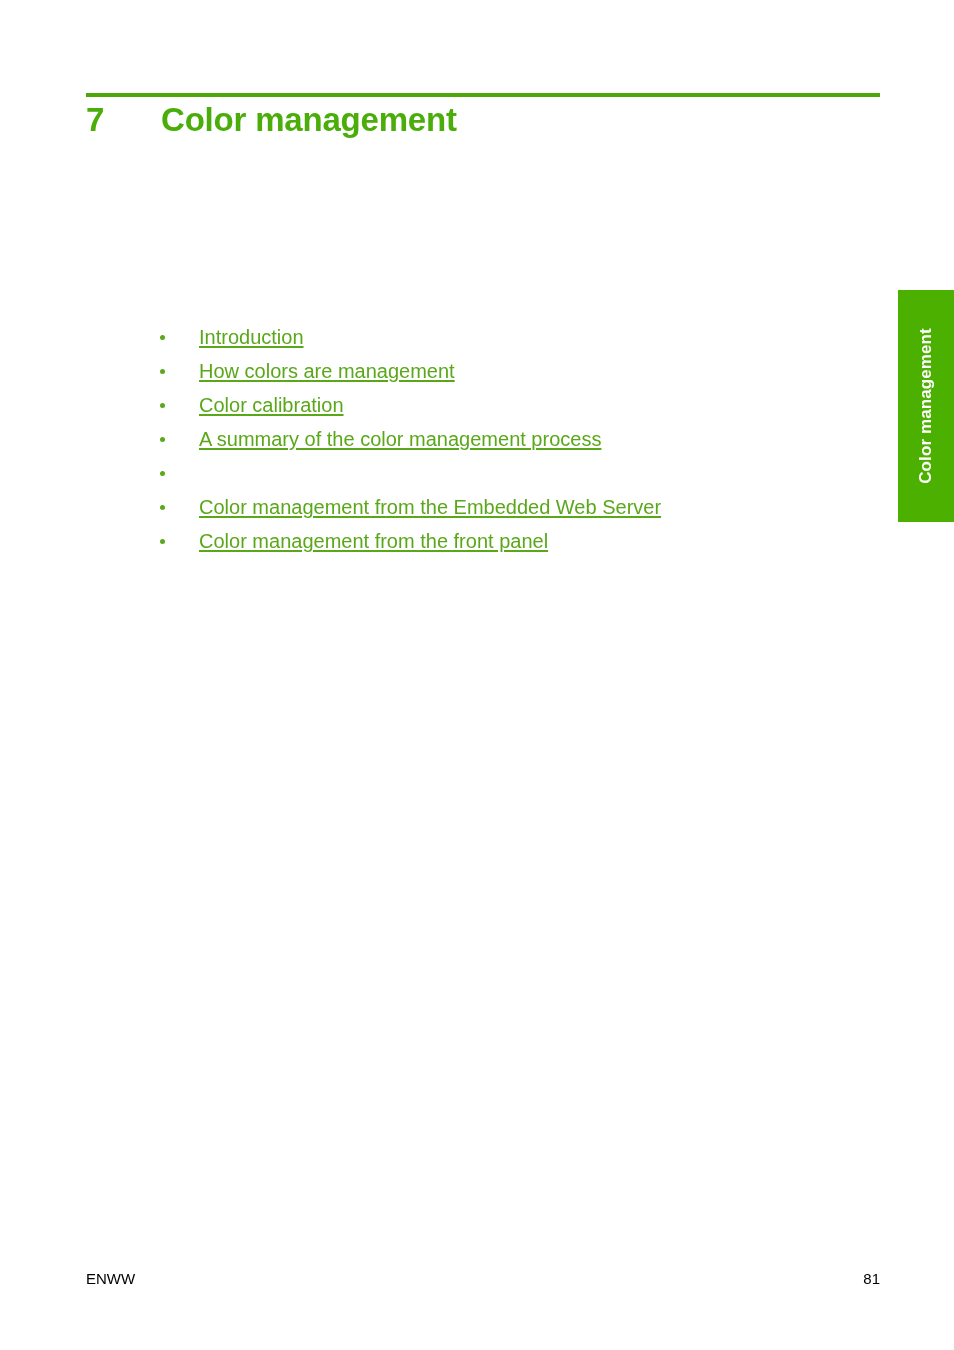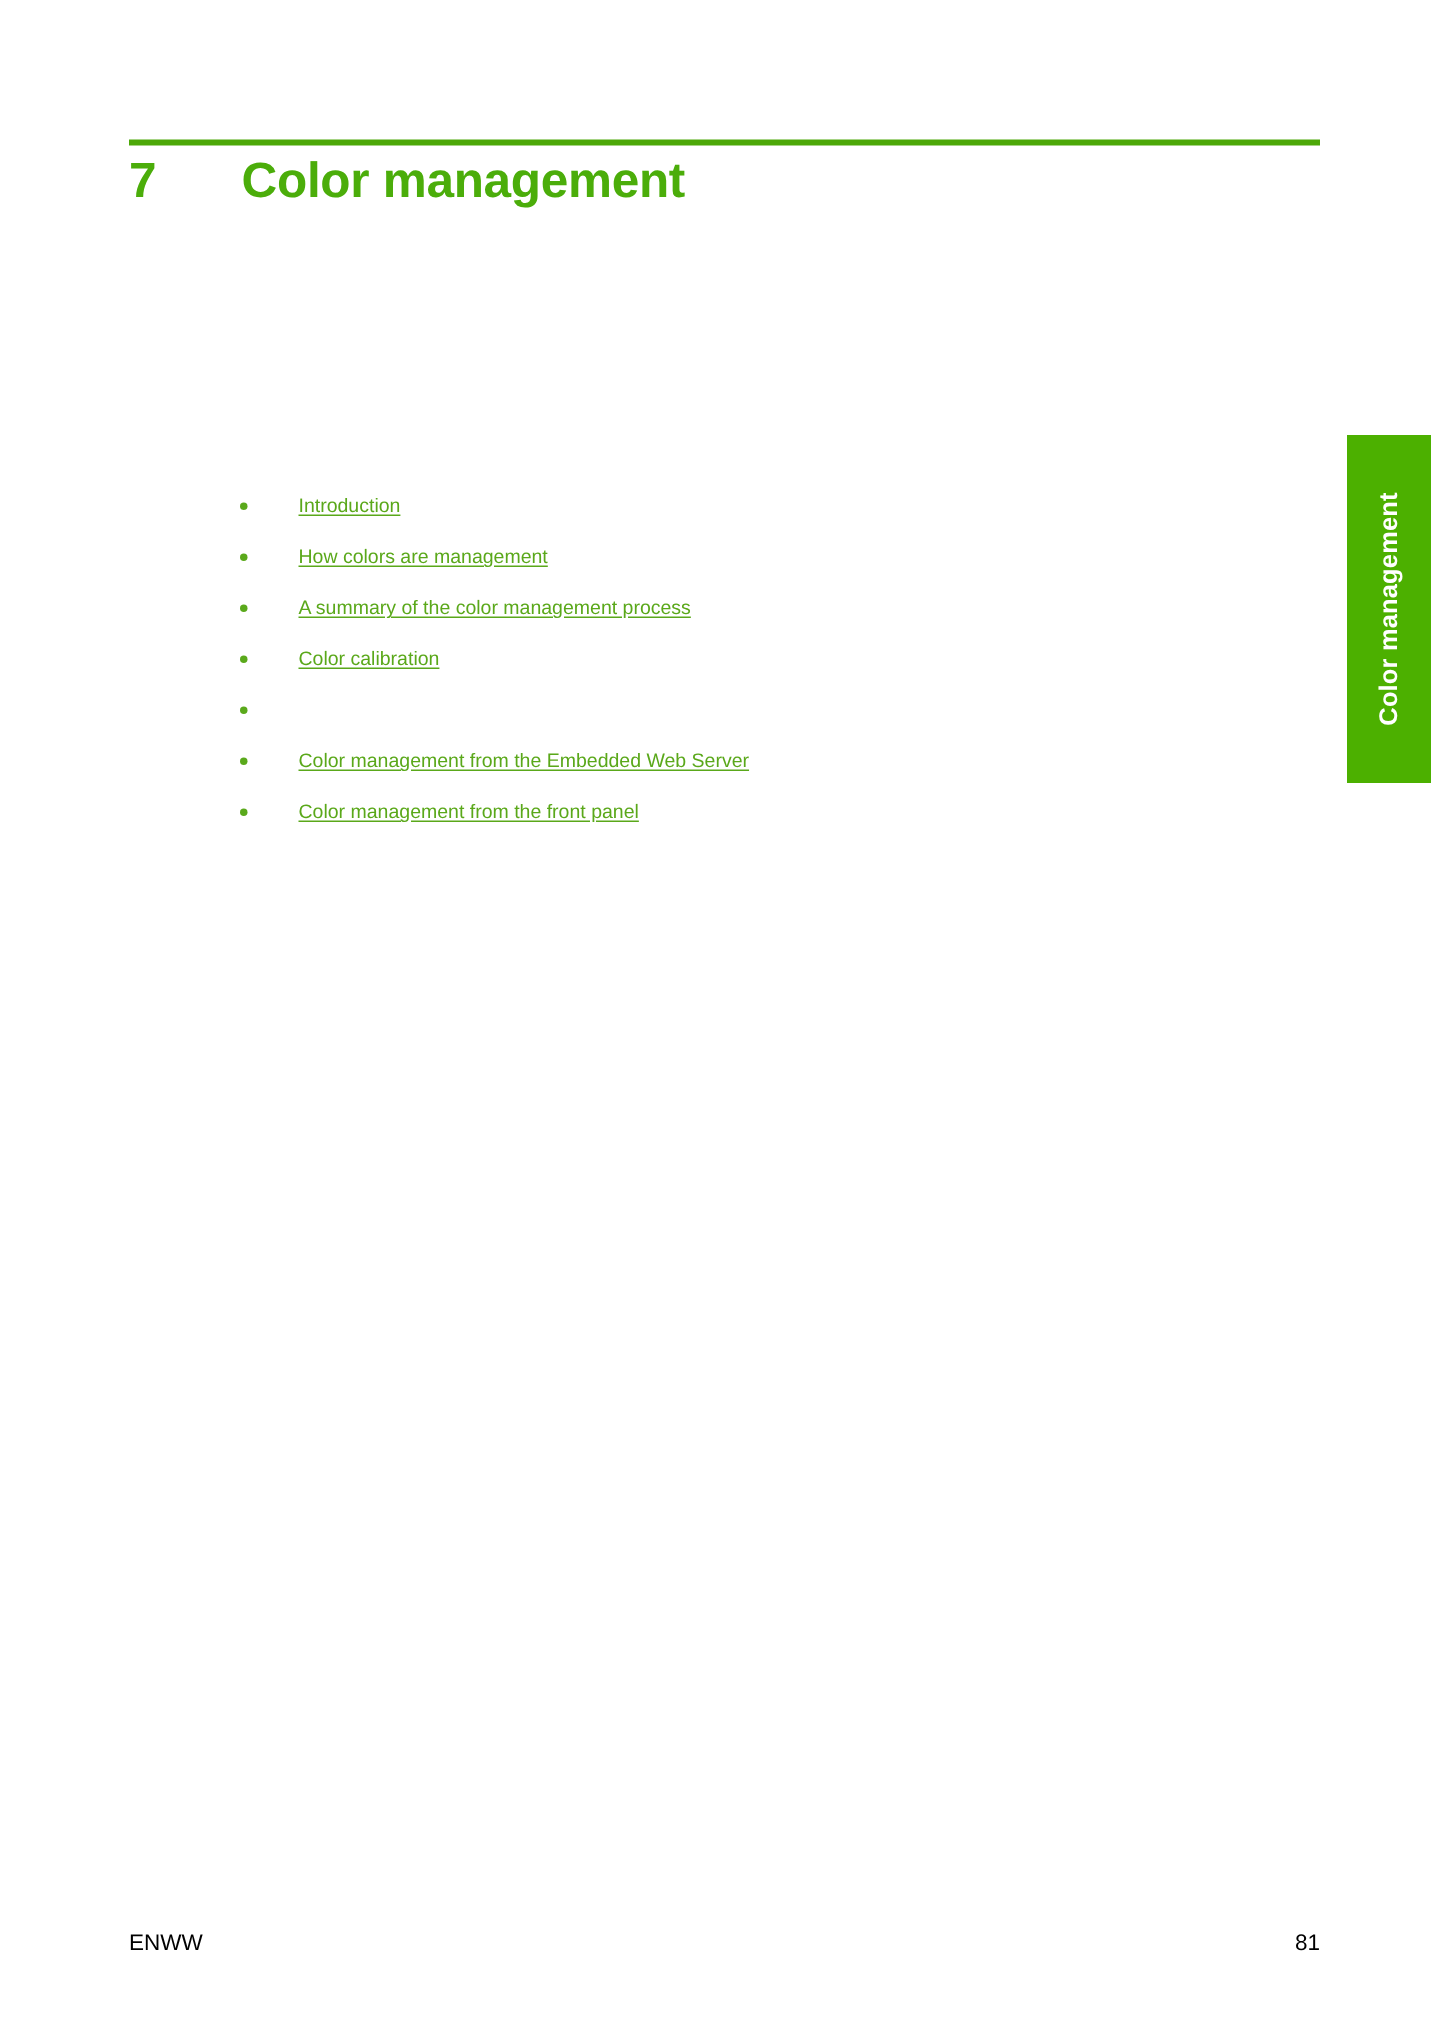--- a/index.html
+++ b/index.html
@@ -78,21 +78,21 @@
     left: 1px;
     top: 15px;
     width: 5px;
     height: 5px;
     border-radius: 50%;
     background: #5aa91b;
   }
 
   .toc-link {
     color: #5aa81a;
-    font-size: 13px;
+    font-size: 20px;
     line-height: 20px;
     text-decoration: underline;
     text-underline-offset: 2px;
     white-space: nowrap;
     cursor: pointer;
   }
 
   
   .side-tab {
     position: absolute;
@@ -123,21 +123,21 @@
     top: 1269px;
     width: 794px;
     display: flex;
     justify-content: space-between;
     align-items: baseline;
     color: #000000;
     font-size: 15px;
     line-height: 20px;
   }
 
-  .footer-left { text-align: left; margin-top: 17px; }
+  .footer-left { text-align: left; }
   .footer-right { text-align: right; }
 </style>
 </head>
 <body>
 
 <div class="page">
 
   <div class="chapter-rule"></div>
 
   <div class="chapter-heading">
@@ -149,25 +149,25 @@
     <li class="toc-item">
       <span class="toc-bullet"></span>
       <a class="toc-link">Introduction</a>
     </li>
     <li class="toc-item">
       <span class="toc-bullet"></span>
       <a class="toc-link">How colors are management</a>
     </li>
     <li class="toc-item">
       <span class="toc-bullet"></span>
-      <a class="toc-link">A summary of the color management process</a>
+      <a class="toc-link">Color calibration</a>
     </li>
     <li class="toc-item">
       <span class="toc-bullet"></span>
-      <a class="toc-link">Color calibration</a>
+      <a class="toc-link">A summary of the color management process</a>
     </li>
     <li class="toc-item">
       <span class="toc-bullet"></span>
     </li>
     <li class="toc-item">
       <span class="toc-bullet"></span>
       <a class="toc-link">Color management from the Embedded Web Server</a>
     </li>
     <li class="toc-item">
       <span class="toc-bullet"></span>

